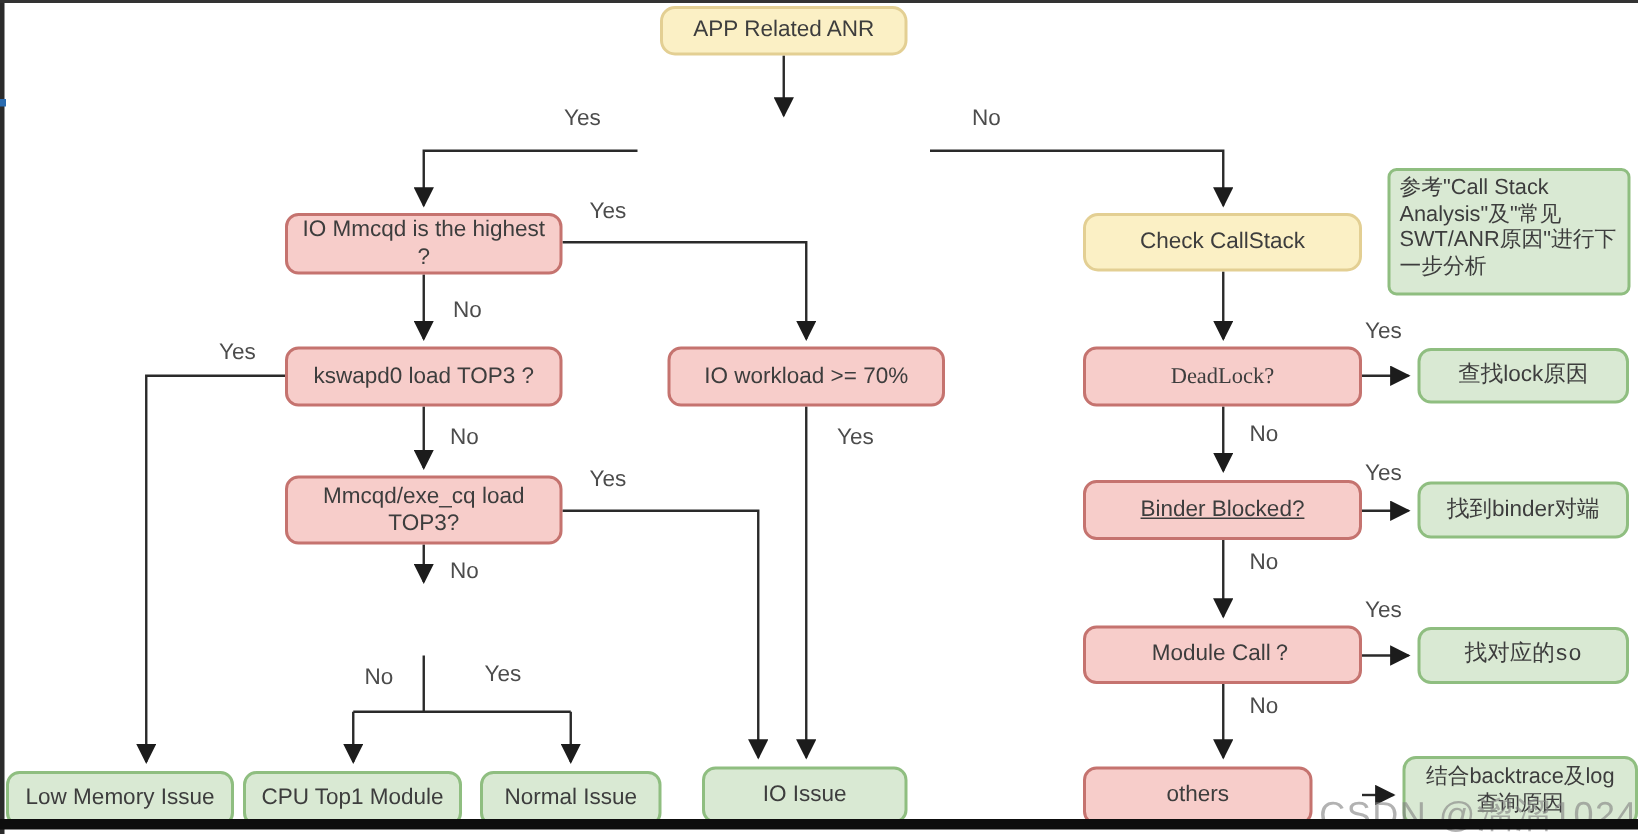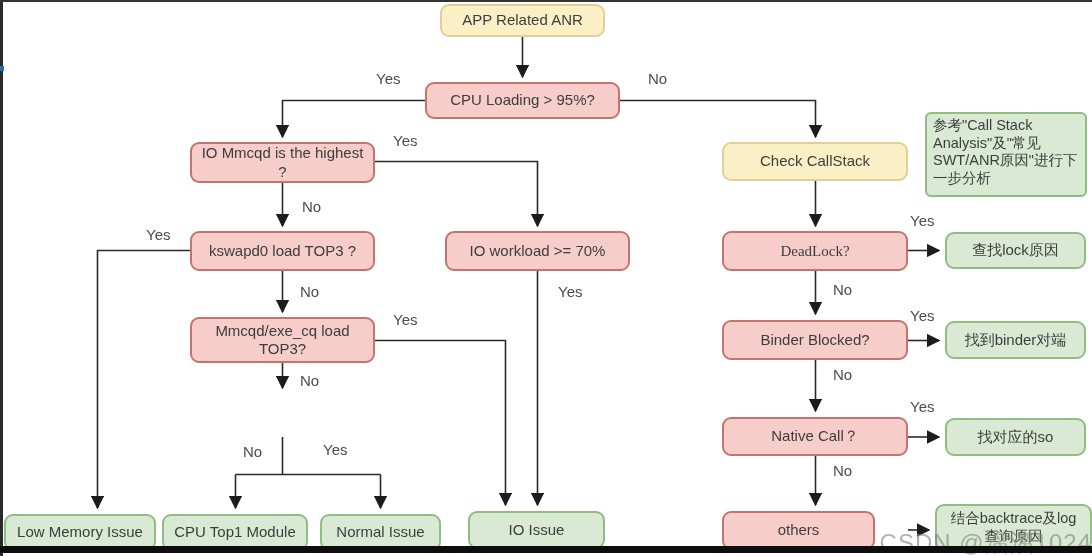--- a/index.html
+++ b/index.html
@@ -5,21 +5,21 @@
   html,body{margin:0;padding:0;background:#888;}
   #stage{
     position:relative;width:1092px;height:556px;background:#ffffff;
     font-family:"Liberation Sans","DejaVu Sans",sans-serif;overflow:hidden;
   }
   .node{
     position:absolute;box-sizing:border-box;border-radius:9px;border:2px solid;
     display:flex;align-items:center;justify-content:center;text-align:center;
     font-size:15px;color:#3d3d3d;line-height:1.22;padding:2px 7px;
   }
-  .yellow{background:#fbf0c5;border-color:#e3cf93;}
+  .yellow{background:#fbf0c5;border-color:#e3cf93;border-radius:10px;}
   .pink{background:#f7cdca;border-color:#c5736f;}
   .green{background:#d9e9d3;border-color:#8fbe80;}
   .note{justify-content:flex-start;align-items:flex-start;text-align:left;font-size:14.5px;border-radius:6px;padding:3px 6px;}
   .elabel{position:absolute;font-size:15px;color:#4c4c4c;background:transparent;}
   #connectors{position:absolute;left:0;top:0;z-index:1;}
   .node,.elabel{z-index:2;}
   #watermark{
     position:absolute;left:655px;top:527px;width:437px;z-index:5;
     font-size:24px;color:rgba(130,130,130,0.62);letter-spacing:1px;text-align:right;
     white-space:nowrap;pointer-events:none;
@@ -60,33 +60,32 @@
       <path d="M815.5 271 L815.5 314" marker-end="url(#arw)"></path>
       <path d="M908 340.5 L939 340.5" marker-end="url(#arw)"></path>
       <path d="M815.5 360 L815.5 411" marker-end="url(#arw)"></path>
       <path d="M908 437 L939 437" marker-end="url(#arw)"></path>
       <path d="M815.5 456 L815.5 505" marker-end="url(#arw)"></path>
       <path d="M908 530 L929 530" marker-end="url(#arw)"></path>
     </g>
   </svg>
 
   <div class="node yellow" style="left:440px;top:4px;width:165px;height:33px;">APP Related ANR</div>
-  <div class="node pink" style="left:425px;top:82px;width:195px;height:37px;">CPU Loading &gt; 95%?</div>
   <div class="node pink" style="left:190px;top:142px;width:185px;height:41px;">IO Mmcqd is the highest ?</div>
   <div class="node yellow" style="left:722px;top:142px;width:186px;height:39px;">Check CallStack</div>
   <div class="node green note" style="left:925px;top:112px;width:162px;height:85px;">参考"Call Stack Analysis"及"常见SWT/ANR原因"进行下一步分析</div>
   <div class="node pink" style="left:190px;top:231px;width:185px;height:40px;">kswapd0 load TOP3 ?</div>
   <div class="node pink" style="left:445px;top:231px;width:185px;height:40px;">IO workload &gt;= 70%</div>
   <div class="node pink" style="left:722px;top:231px;width:186px;height:40px;font-family:Liberation Serif, serif;">DeadLock?</div>
   <div class="node green" style="left:945px;top:232px;width:141px;height:37px;">查找lock原因</div>
   <div class="node pink" style="left:190px;top:317px;width:185px;height:46px;">Mmcqd/exe_cq load TOP3?</div>
-  <div class="node pink" style="left:722px;top:320px;width:186px;height:40px;">Binder Blocked?</div>
+  <div class="node pink" style="left:722px;top:320px;width:186px;height:40px;text-decoration:underline;">Binder Blocked?</div>
   <div class="node green" style="left:945px;top:321px;width:141px;height:38px;">找到binder对端</div>
-  <div class="node pink" style="left:722px;top:417px;width:186px;height:39px;">Native Call？</div>
-  <div class="node green" style="left:945px;top:418px;width:141px;height:38px;">找对应的so</div>
+  <div class="node pink" style="left:722px;top:417px;width:186px;height:39px;">Module Call？</div>
+  <div class="node green" style="left:945px;top:418px;width:141px;height:38px;font-family:Liberation Mono, monospace;">找对应的so</div>
   <div class="node pink" style="left:722px;top:511px;width:153px;height:39px;">others</div>
   <div class="node green" style="left:4px;top:514px;width:152px;height:37px;">Low Memory Issue</div>
   <div class="node green" style="left:935px;top:504px;width:157px;height:47px;font-size:14.5px;">结合backtrace及log查询原因</div>
   <div class="node green" style="left:162px;top:514px;width:146px;height:37px;">CPU Top1 Module</div>
   <div class="node green" style="left:468px;top:511px;width:137px;height:38px;">IO Issue</div>
   <div class="node green" style="left:320px;top:514px;width:121px;height:37px;">Normal Issue</div>
 
   <span class="elabel" style="left:376px;top:70px;">Yes</span>
   <span class="elabel" style="left:648px;top:70px;">No</span>
   <span class="elabel" style="left:393px;top:132px;">Yes</span>

